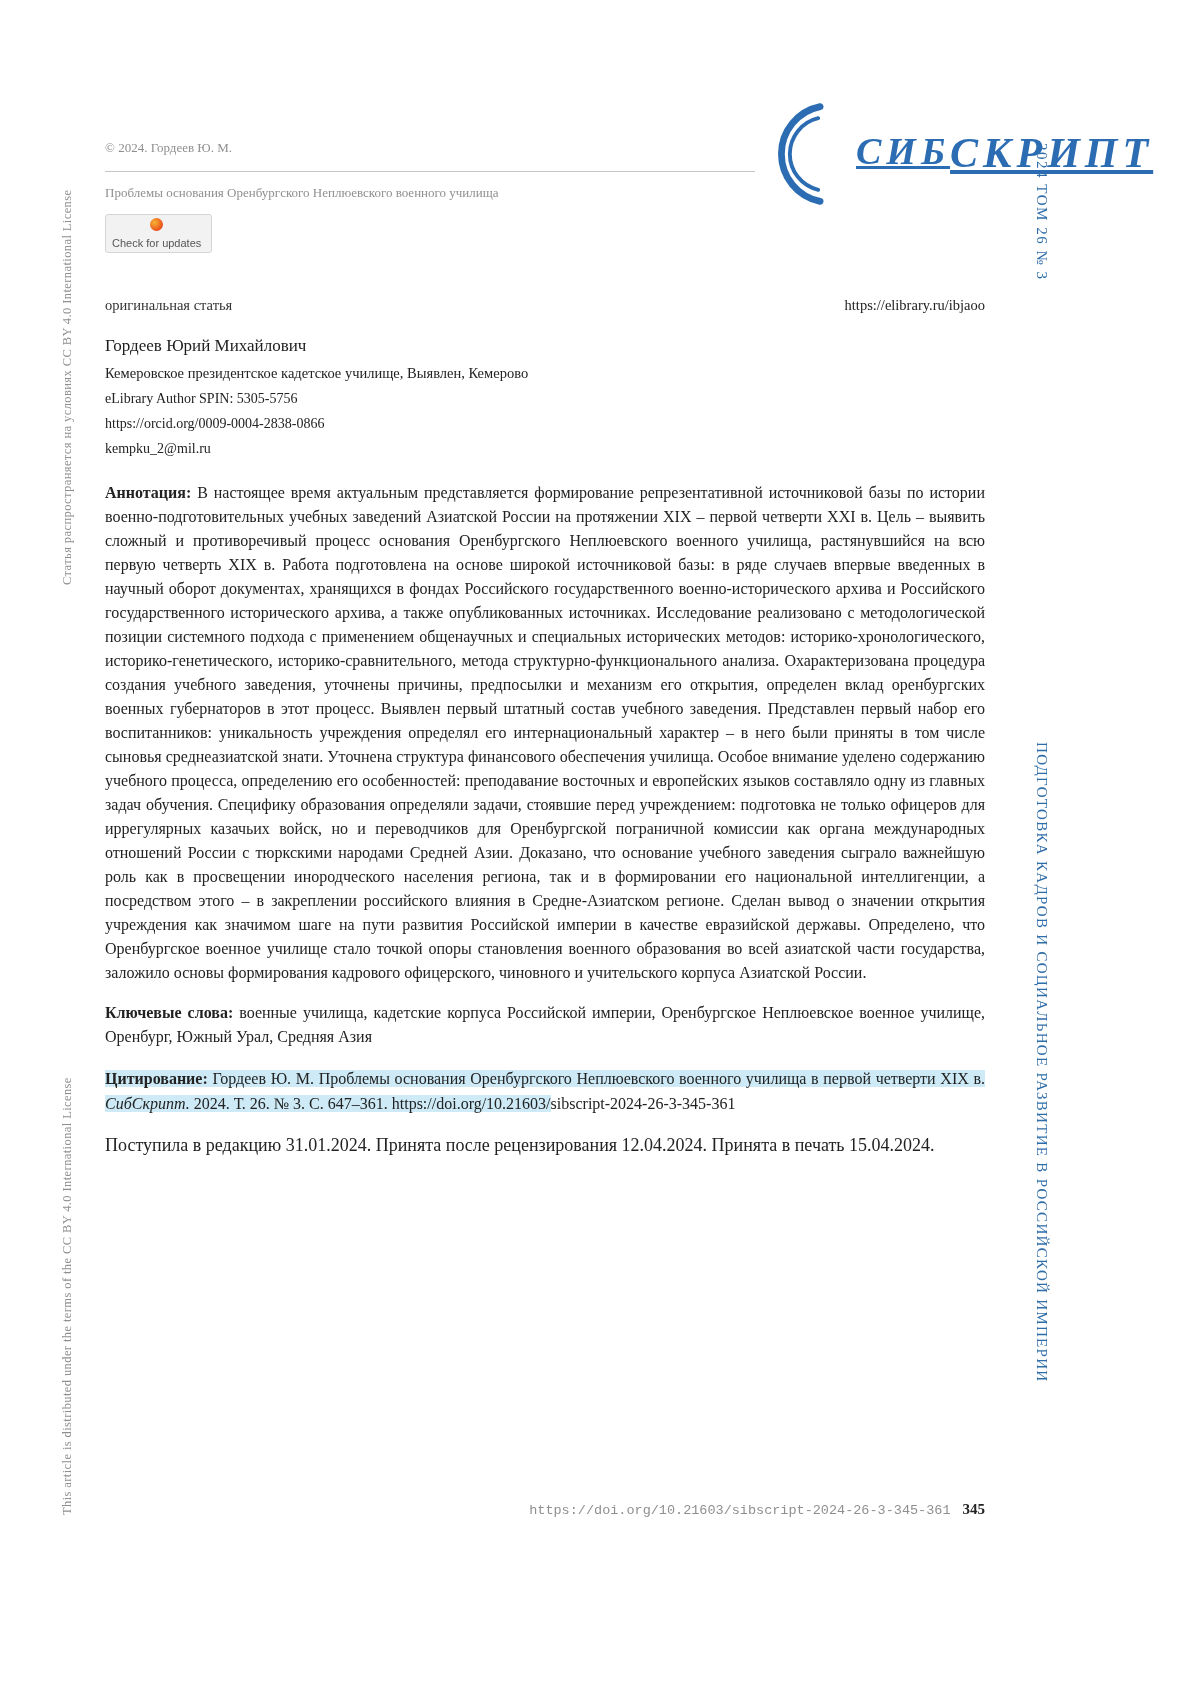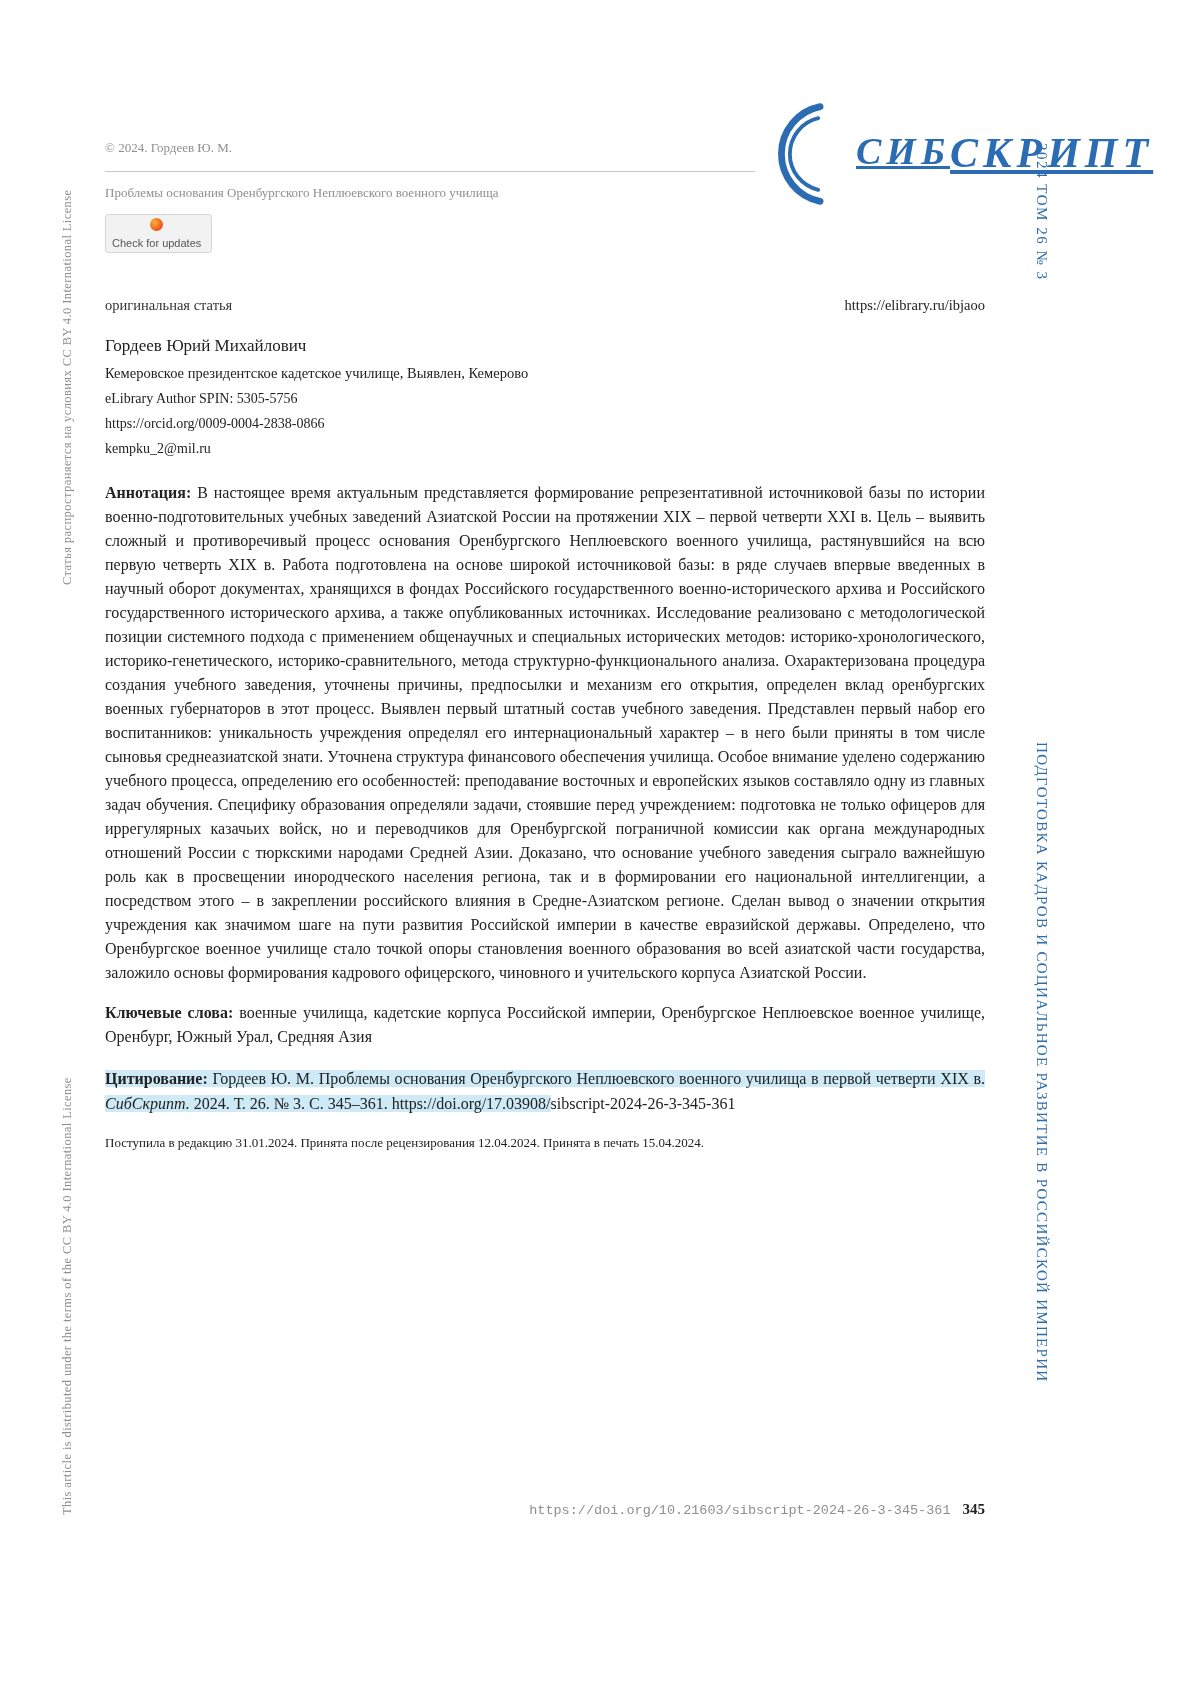--- a/index.html
+++ b/index.html
@@ -49,21 +49,21 @@
   .meta-line { margin-top:9px; font-size:14px; }
   .plainlink { color:#222; text-decoration:none; }
 
   .abstract { margin-top:24px; font-size:16px; line-height:1.5; text-align:justify; }
   .keywords { margin-top:12px; font-size:16px; line-height:1.5; text-align:justify; }
   .citation { margin-top:18px; font-size:16px; line-height:1.55; text-align:justify; }
   .blab { font-weight:bold; }
   .it { font-style:italic; }
   .hl { background:#cdeaf6; }
 
-  .dates { margin-top:18px; font-size:13px; }
+  .dates { margin-top:18px; font-size:18px; }
 
   .footer { position:absolute; left:105px; top:1500px; width:880px; text-align:right; }
   .footer-doi { font-size:13.5px; color:#8f8f8f; text-decoration:none;font-family:Liberation Mono, monospace; }
   .page-num { font-size:15px; font-weight:bold; color:#222; margin-left:12px; }
 </style>
 </head>
 <body>
 
 <div class="page">
 
@@ -103,21 +103,21 @@
     <div class="author">Гордеев Юрий Михайлович</div>
     <div class="affil">Кемеровское президентское кадетское училище, Выявлен, Кемерово</div>
     <div class="meta-line">eLibrary Author SPIN: 5305-5756</div>
     <div class="meta-line"><a class="plainlink" href="#">https://orcid.org/0009-0004-2838-0866</a></div>
     <div class="meta-line"><a class="plainlink" href="#">kempku_2@mil.ru</a></div>
 
     <p class="abstract"><span class="blab">Аннотация: </span><span>В настоящее время актуальным представляется формирование репрезентативной источниковой базы по истории военно-подготовительных учебных заведений Азиатской России на протяжении XIX – первой четверти XXI в. Цель – выявить сложный и противоречивый процесс основания Оренбургского Неплюевского военного училища, растянувшийся на всю первую четверть XIX в. Работа подготовлена на основе широкой источниковой базы: в ряде случаев впервые введенных в научный оборот документах, хранящихся в фондах Российского государственного военно-исторического архива и Российского государственного исторического архива, а также опубликованных источниках. Исследование реализовано с методологической позиции системного подхода с применением общенаучных и специальных исторических методов: историко-хронологического, историко-генетического, историко-сравнительного, метода структурно-функционального анализа. Охарактеризована процедура создания учебного заведения, уточнены причины, предпосылки и механизм его открытия, определен вклад оренбургских военных губернаторов в этот процесс. Выявлен первый штатный состав учебного заведения. Представлен первый набор его воспитанников: уникальность учреждения определял его интернациональный характер – в него были приняты в том числе сыновья среднеазиатской знати. Уточнена структура финансового обеспечения училища. Особое внимание уделено содержанию учебного процесса, определению его особенностей: преподавание восточных и европейских языков составляло одну из главных задач обучения. Специфику образования определяли задачи, стоявшие перед учреждением: подготовка не только офицеров для иррегулярных казачьих войск, но и переводчиков для Оренбургской пограничной комиссии как органа международных отношений России с тюркскими народами Средней Азии. Доказано, что основание учебного заведения сыграло важнейшую роль как в просвещении инородческого населения региона, так и в формировании его национальной интеллигенции, а посредством этого – в закреплении российского влияния в Средне-Азиатском регионе. Сделан вывод о значении открытия учреждения как значимом шаге на пути развития Российской империи в качестве евразийской державы. Определено, что Оренбургское военное училище стало точкой опоры становления военного образования во всей азиатской части государства, заложило основы формирования кадрового офицерского, чиновного и учительского корпуса Азиатской России.</span></p>
 
     <p class="keywords"><span class="blab">Ключевые слова: </span><span>военные училища, кадетские корпуса Российской империи, Оренбургское Неплюевское военное училище, Оренбург, Южный Урал, Средняя Азия</span></p>
 
-    <p class="citation"><span class="hl"><span class="blab">Цитирование: </span><span>Гордеев Ю. М. Проблемы основания Оренбургского Неплюевского военного училища в первой четверти XIX в. </span><span class="it">СибСкрипт.</span><span> 2024. Т. 26. № 3. С. 345–361. https://doi.org/17.03908/</span></span><span>sibscript-2024-26-3-345-361</span></p>
+    <p class="citation"><span class="hl"><span class="blab">Цитирование: </span><span>Гордеев Ю. М. Проблемы основания Оренбургского Неплюевского военного училища в первой четверти XIX в. </span><span class="it">СибСкрипт.</span><span> 2024. Т. 26. № 3. С. 647–361. https://doi.org/10.21603/</span></span><span>sibscript-2024-26-3-345-361</span></p>
 
     <div class="dates">Поступила в редакцию 31.01.2024. Принята после рецензирования 12.04.2024. Принята в печать 15.04.2024.</div>
 
   </div>
 
   <div class="footer">
     <a class="footer-doi" href="#">https://doi.org/10.21603/sibscript-2024-26-3-345-361</a><span class="page-num">345</span>
   </div>
 
 </div>

